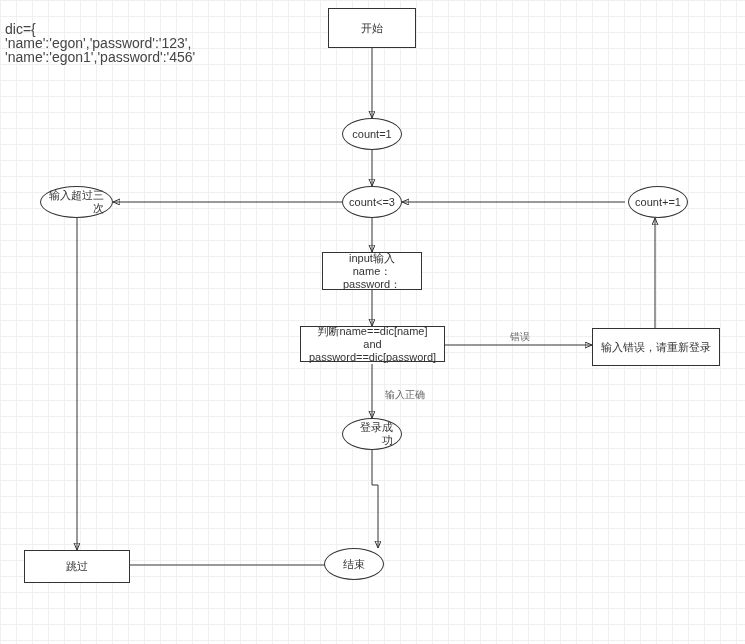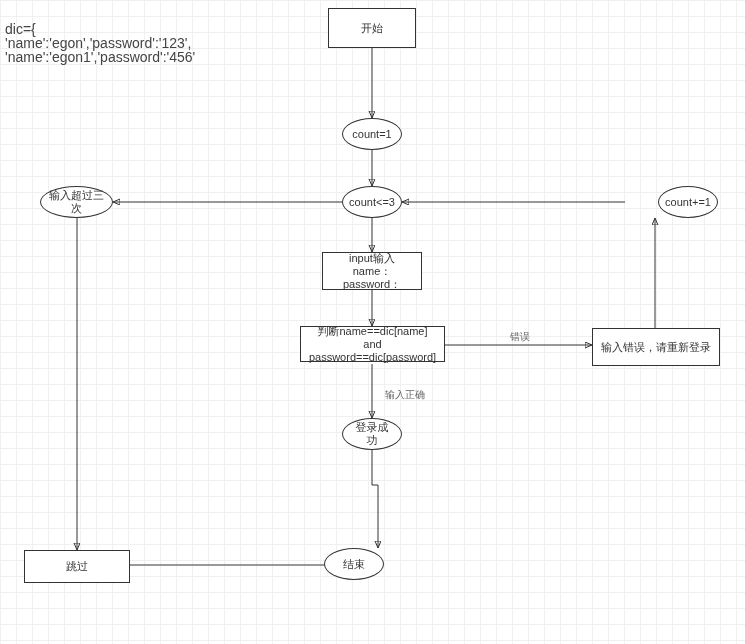--- a/index.html
+++ b/index.html
@@ -39,20 +39,21 @@
     display: flex;
     align-items: center;
     justify-content: center;
     text-align: center;
     padding: 4px 8px;
     font-size: 11px;
     line-height: 13px;
   }
   .ellipse {
     border-radius: 50%;
+    text-align: right;
   }
   .rect {
     border-radius: 0;
   }
   .label {
     position: absolute;
     font-size: 10px;
     color: #666;
     background: transparent;
   }
@@ -117,21 +118,21 @@
 </div>
 
 <div class="node ellipse" style="left:342px; top:118px; width:60px; height:32px;">
   <span>count=1</span>
 </div>
 
 <div class="node ellipse" style="left:342px; top:186px; width:60px; height:32px;">
   <span>count&lt;=3</span>
 </div>
 
-<div class="node ellipse" style="left:658px; top:186px; width:60px; height:32px;">
+<div class="node ellipse" style="left:628px; top:186px; width:60px; height:32px;">
   <span>count+=1</span>
 </div>
 
 <div class="node ellipse" style="left:40px; top:186px; width:73px; height:32px;">
   <span>输入超过三次</span>
 </div>
 
 <div class="node rect" style="left:322px; top:252px; width:100px; height:38px;">
   <span>input输入name：password：</span>
 </div>

